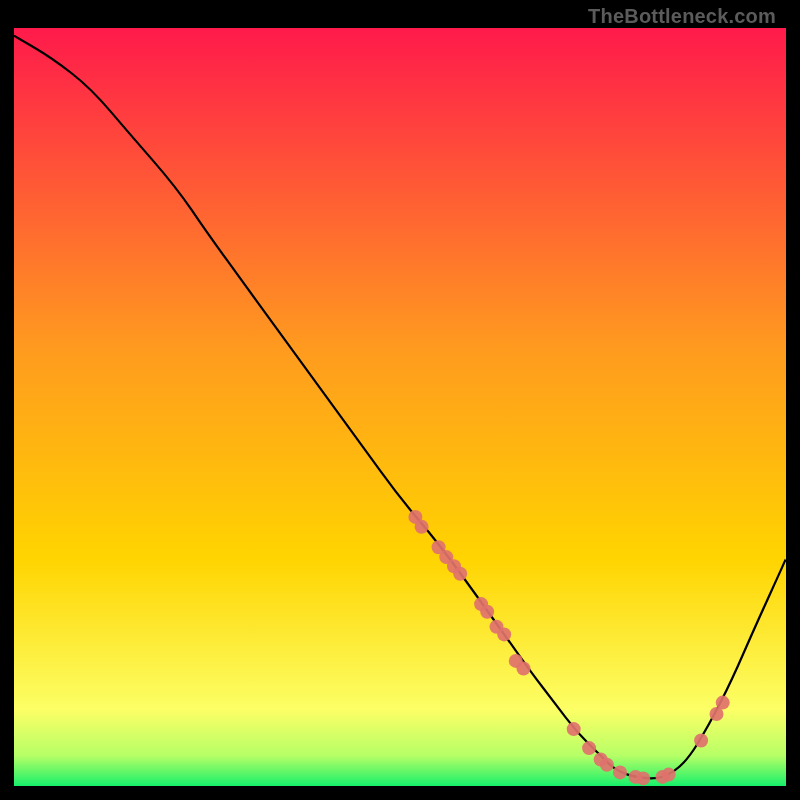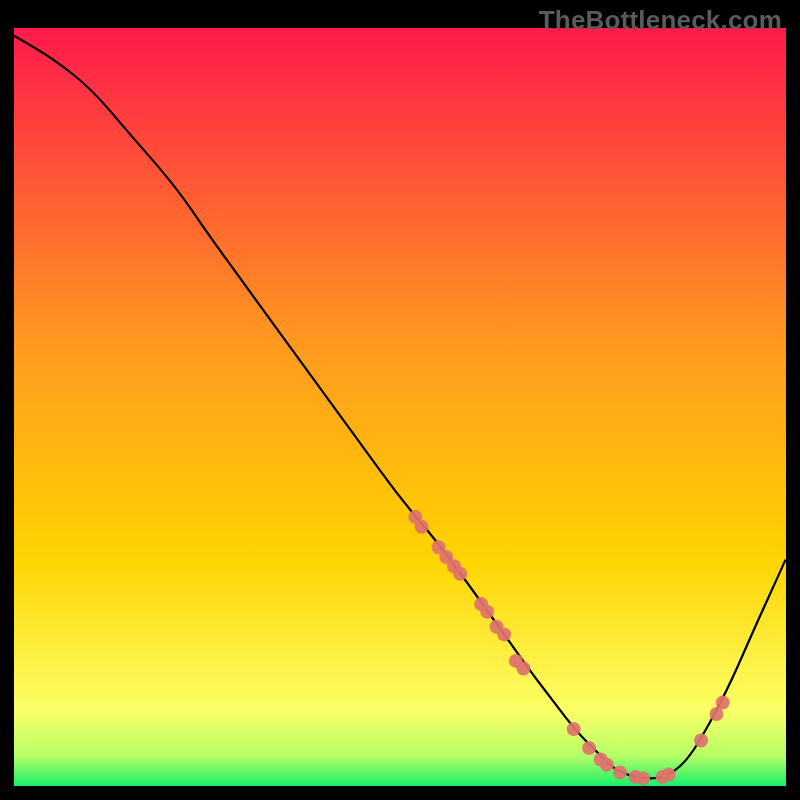--- a/index.html
+++ b/index.html
@@ -15,23 +15,23 @@
     position: absolute;
     left: 14px;
     top: 14px;
     width: 772px;
     height: 772px;
     background: #000;
   }
   .watermark {
     position: absolute;
     top: 5px;
-    right: 18px;
+    right: 24px;
     color: #5b5b5b;
-    font-size: 26px;
+    font-size: 20px;
     font-weight: bold;
     letter-spacing: 0.2px;
     z-index: 20;
   }
   .plot {
     position: absolute;
     left: 14px;
     top: 28px;
     width: 772px;
     height: 758px;

